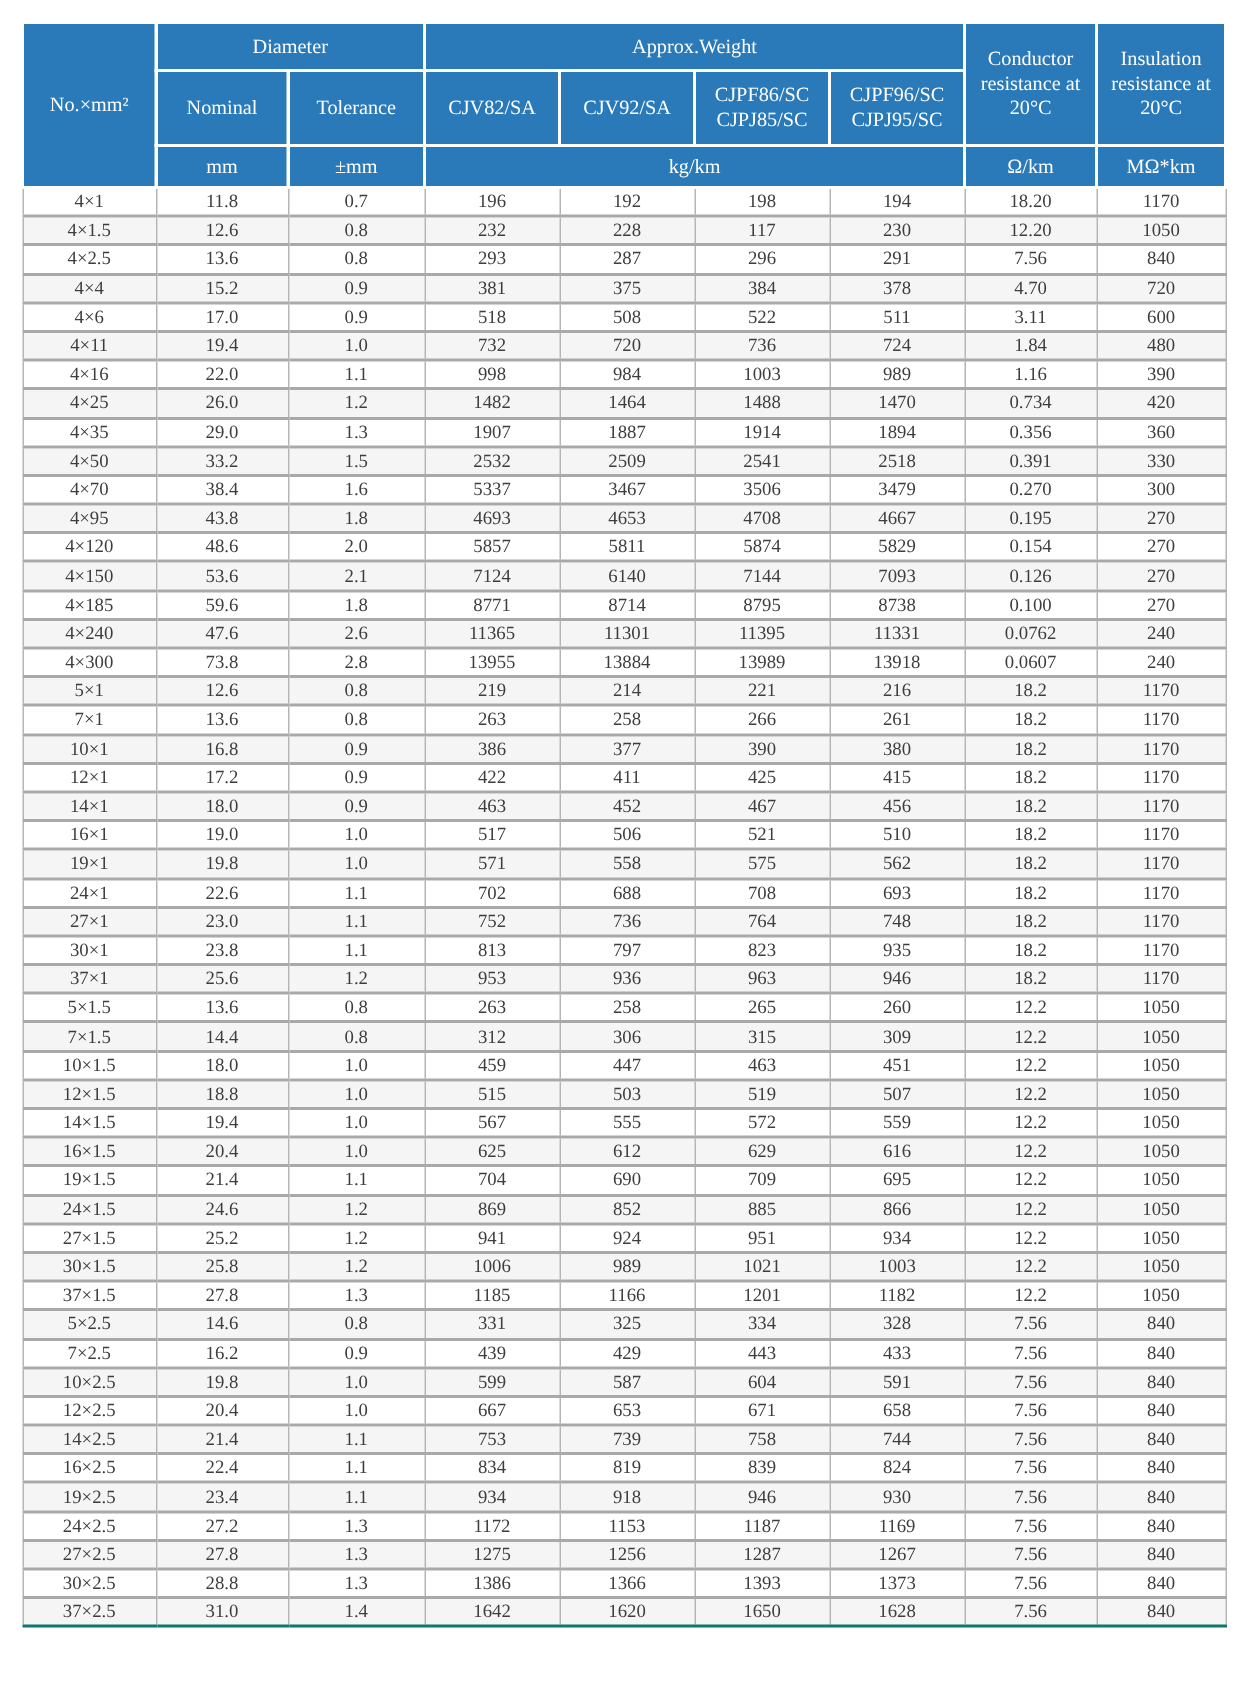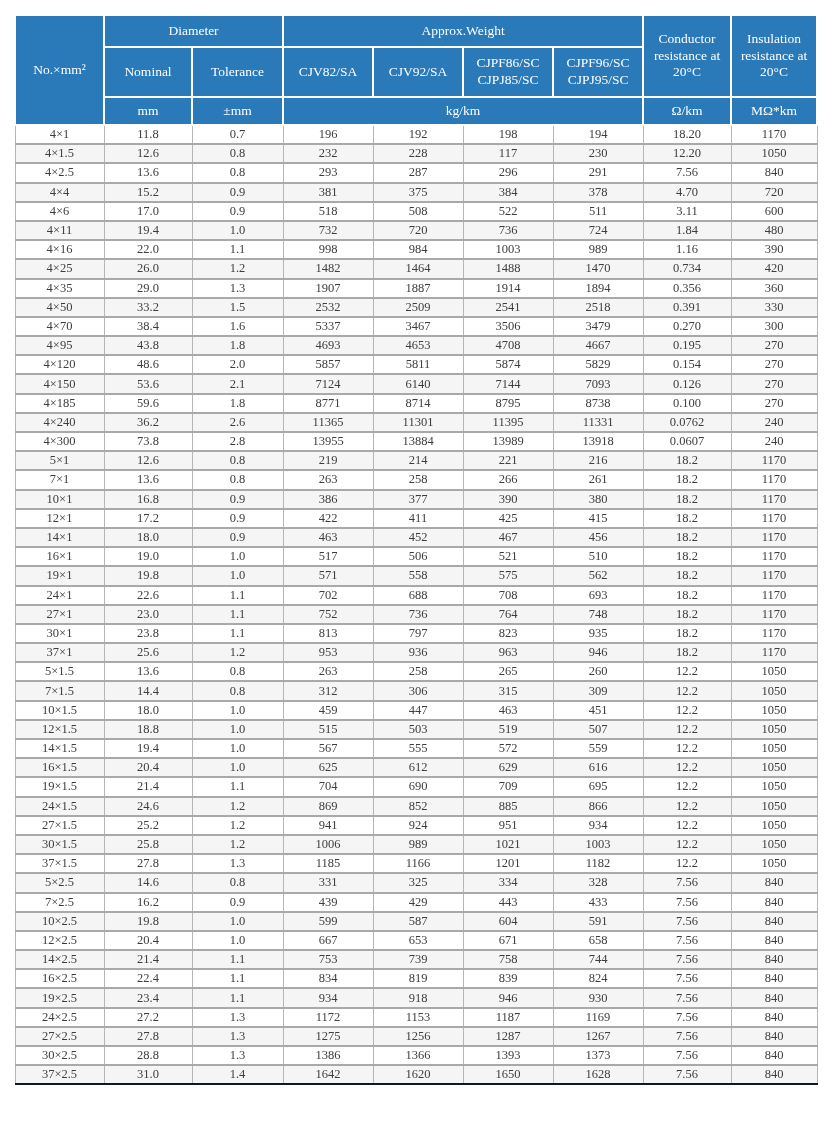--- a/index.html
+++ b/index.html
@@ -46,21 +46,21 @@
     color: #3d3d3d;
     border-top: 2px solid #a9a9a9;
     border-left: 1px solid #b5b5b5;
     border-right: 1px solid #b5b5b5;
     padding: 0 2px;
     white-space: nowrap;
     overflow: hidden;
   }
   tbody tr:nth-child(even) { background: #f5f5f5; }
   tbody tr:nth-child(odd)  { background: #ffffff; }
-  tbody tr:last-child td   { border-bottom: 2px solid #0f172a; }
+  tbody tr:last-child td   { border-bottom: 2px solid #0f766e; }
 </style>
 </head>
 <body>
 
 <div class="page">
   <table class="spec">
     <colgroup>
       <col style="width:89px">
       <col style="width:88px">
       <col style="width:91px">
@@ -256,21 +256,21 @@
           <td>1.8</td>
           <td>8771</td>
           <td>8714</td>
           <td>8795</td>
           <td>8738</td>
           <td>0.100</td>
           <td>270</td>
         </tr>
         <tr>
           <td>4×240</td>
-          <td>36.2</td>
+          <td>47.6</td>
           <td>2.6</td>
           <td>11365</td>
           <td>11301</td>
           <td>11395</td>
           <td>11331</td>
           <td>0.0762</td>
           <td>240</td>
         </tr>
         <tr>
           <td>4×300</td>

